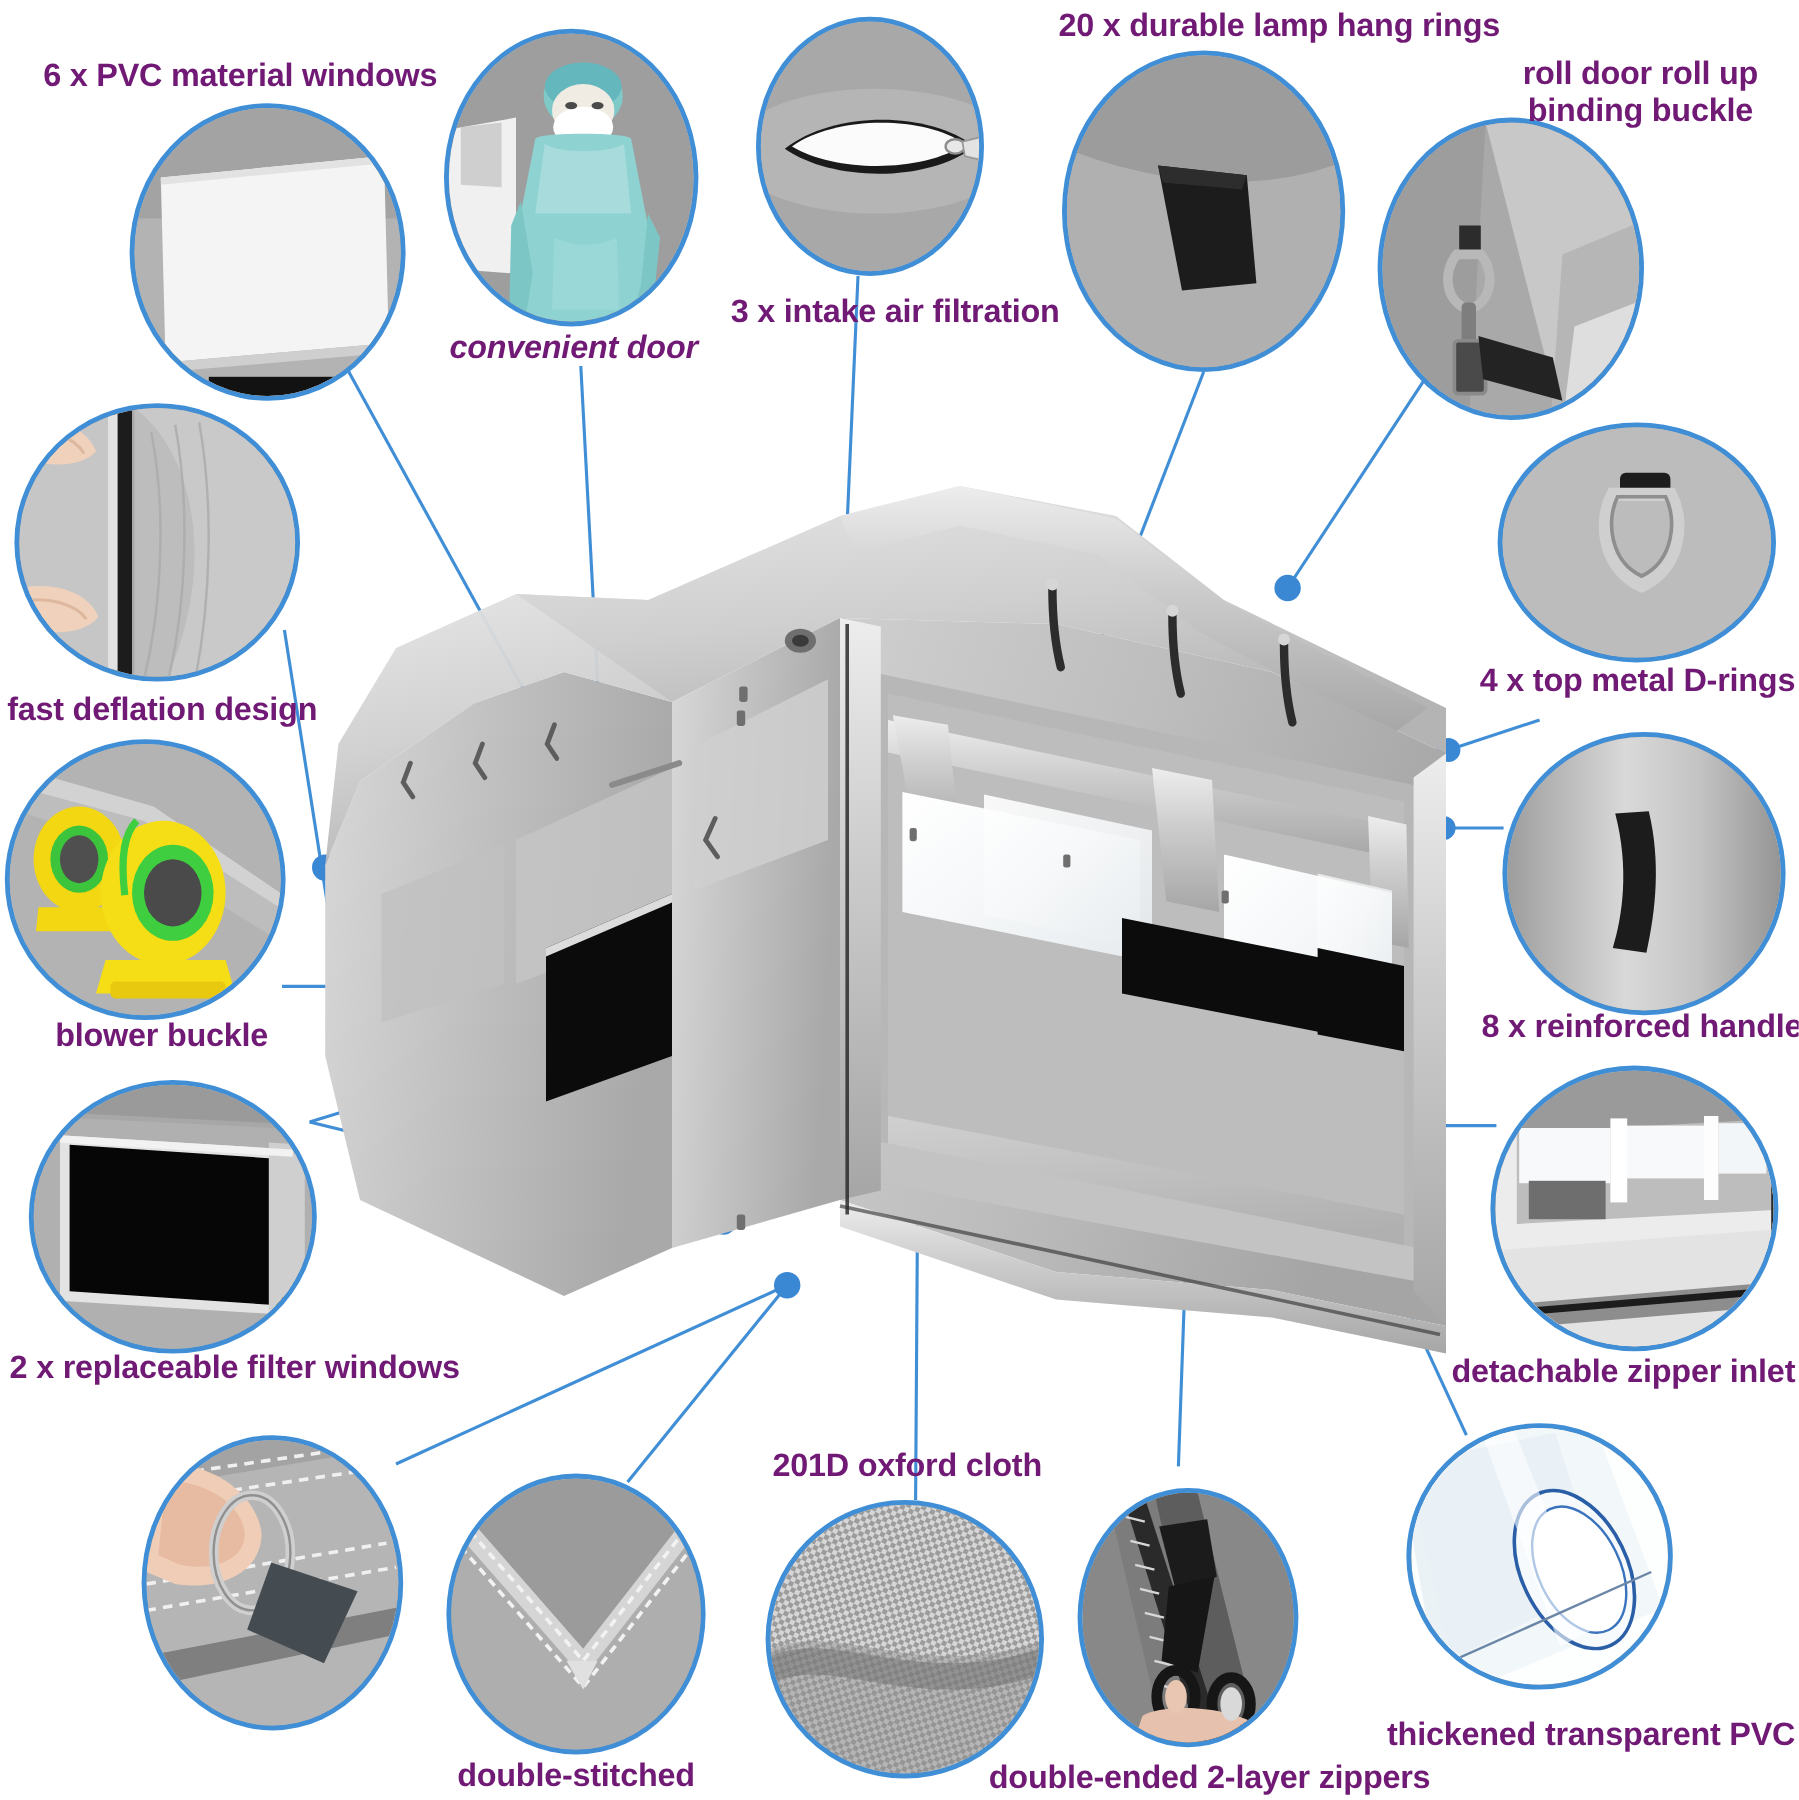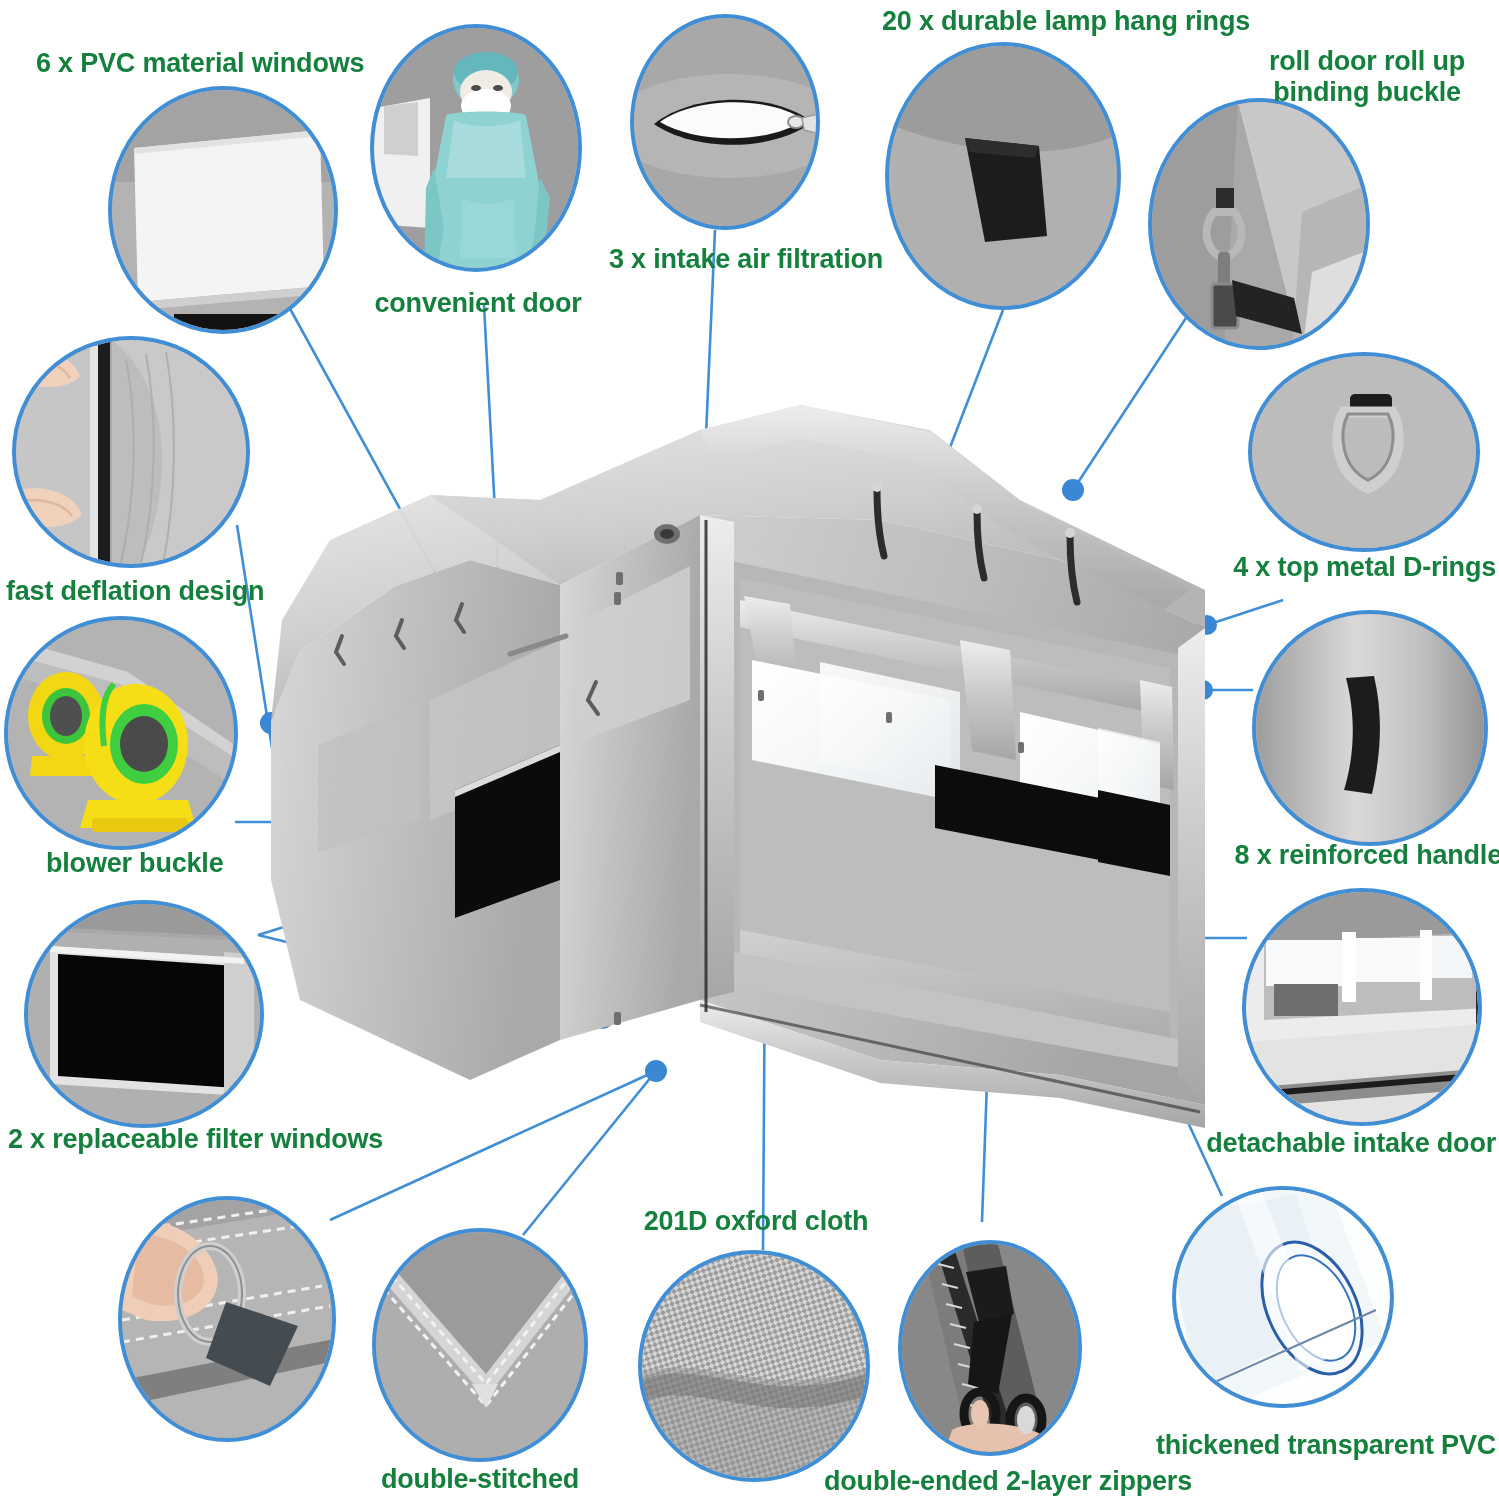--- a/index.html
+++ b/index.html
@@ -6,21 +6,21 @@
   #stage{
     position:relative;width:1499px;height:1500px;overflow:hidden;
     background:#ffffff;
     font-family:"Liberation Sans", sans-serif;
   }
   
   .lbl{
     position:absolute;
     font-family:"Liberation Sans", sans-serif;
     font-weight:bold;
-    color:#15803d;
+    color:#701a75;
     font-size:27px;
     line-height:1.16;
     white-space:pre-line;
     letter-spacing:-0.2px;
   }
   .lbl.c{text-align:center;}
   .lbl.r{text-align:right;}
   .lbl.l{text-align:left;}
 
   
@@ -501,28 +501,28 @@
 
         <path d="M0,12 C30,6 56,16 64,36 C52,50 20,50 0,40 Z" fill="#f0d2bc"></path>
         <path d="M0,22 C24,16 46,24 54,38" stroke="#ddb79e" stroke-width="2.5" fill="none"></path>
         <path d="M0,150 C30,144 58,154 66,174 C54,190 20,190 0,180 Z" fill="#f0d2bc"></path>
         <path d="M0,162 C24,156 48,164 56,176" stroke="#ddb79e" stroke-width="2.5" fill="none"></path>
       </svg>
     </div>
   </div>
 
   <div class="lbl l" style="left:36px;  top:48px;  width:345px;">6 x PVC material windows</div>
-  <div class="lbl c" style="left:358px; top:288px; width:240px;">convenient door</div>
+  <div class="lbl c" style="left:358px; top:274px; width:240px;font-style:italic;">convenient door</div>
   <div class="lbl c" style="left:586px; top:244px; width:320px;">3 x intake air filtration</div>
   <div class="lbl c" style="left:866px; top:6px;   width:400px;">20 x durable lamp hang rings</div>
   <div class="lbl c" style="left:1236px;top:46px;  width:262px;">roll door roll up
 binding buckle</div>
   <div class="lbl r" style="left:1178px;top:552px; width:318px;">4 x top metal D-rings</div>
   <div class="lbl r" style="left:1170px;top:840px; width:318px;padding-left:14px;">8 x reinforced handle</div>
-  <div class="lbl r" style="left:1150px;top:1128px;width:346px;">detachable intake door</div>
+  <div class="lbl r" style="left:1150px;top:1128px;width:346px;">detachable zipper inlet</div>
   <div class="lbl r" style="left:1126px;top:1390px;width:370px;margin-top:40px;">thickened transparent PVC</div>
   <div class="lbl c" style="left:820px; top:1438px;width:376px;margin-top:28px;">double-ended 2-layer zippers</div>
   <div class="lbl c" style="left:616px; top:1206px;width:280px;">201D oxford cloth</div>
   <div class="lbl c" style="left:364px; top:1464px;width:232px;">double-stitched</div>
   <div class="lbl l" style="left:8px;   top:1124px;width:400px;">2 x replaceable filter windows</div>
   <div class="lbl l" style="left:46px;  top:848px; width:240px;">blower buckle</div>
   <div class="lbl l" style="left:6px;   top:576px; width:300px;">fast deflation design</div>
 
 </div>
 

